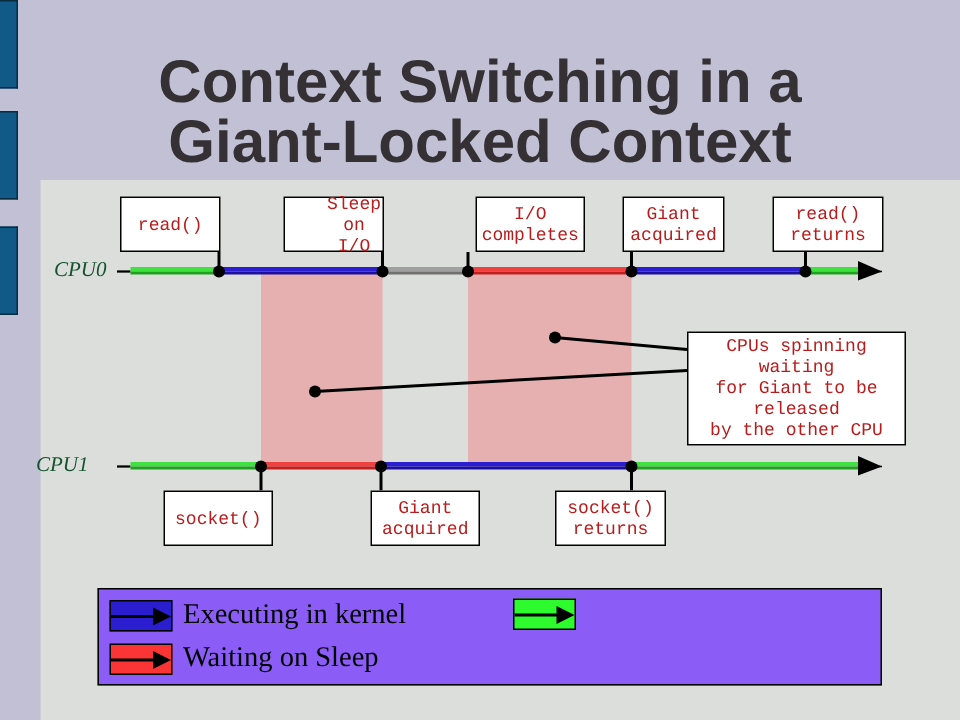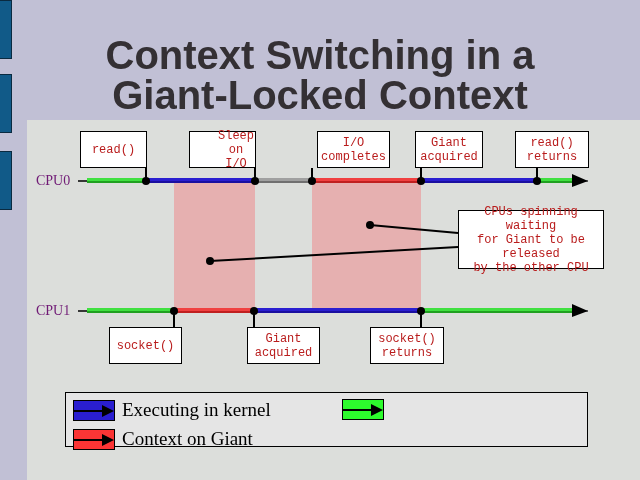--- a/index.html
+++ b/index.html
@@ -2,22 +2,22 @@
 <html><head>
 <meta charset="utf-8">
 <style>
   html, body { margin:0; padding:0; }
   body { width:640px; height:480px; position:relative; overflow:hidden; background:#c1c0d5; font-family:"Liberation Serif", serif; }
   .side-block { position:absolute; left:0; width:11px; background:#115a88; border:1px solid #0a2a40; border-left:none; }
   .title { position:absolute; left:0; right:0; top:35px; text-align:center; font-family:"Liberation Sans", sans-serif; font-weight:bold; font-size:40px; line-height:40px; color:#343034; }
   .panel { position:absolute; left:27px; top:120px; width:613px; height:360px; background:#dcdedb; }
   svg { position:absolute; left:0; top:0; }
   .box { position:absolute; background:#fff; border:1px solid #000; box-sizing:border-box; display:flex; align-items:center; justify-content:center; text-align:center; font-size:12px; line-height:14px; color:#b91c1c; white-space:pre-line;font-family:Liberation Mono, monospace; }
-  .cpu-label { position:absolute; font-size:14px; color:#701a75; }
-  .legend { position:absolute; left:65px; top:392px; width:523px; height:55px; box-sizing:border-box; background:#e5e5e5; border:1px solid #000; }
+  .cpu-label { position:absolute; font-size:14px; color:#14532d;font-style:italic; }
+  .legend { position:absolute; left:65px; top:392px; width:523px; height:65px; box-sizing:border-box; background:#8b5cf6; border:1px solid #000; }
   .leg-item { position:absolute; display:flex; align-items:center; font-size:19px; color:#000; }
   .swatch { width:42px; height:21px; border:1px solid #000; box-sizing:border-box; margin-right:7px; position:relative; }
   .swatch::after { content:""; position:absolute; left:0; right:6px; top:9px; height:2px; background:#000; }
   .swatch::before { content:""; position:absolute; right:0; top:4px; border-left:12px solid #000; border-top:6px solid transparent; border-bottom:6px solid transparent; }
 </style>
 </head>
 <body>
 
 <div class="side-block" style="top:0;height:57px;"></div>
 <div class="side-block" style="top:74px;height:57px;"></div>
@@ -81,47 +81,47 @@
     </g>
   <g id="callout-lines">
       <line x1="210" y1="261" x2="458" y2="247" stroke="#000" stroke-width="2"></line>
       <circle cx="210" cy="261" r="4" fill="#000"></circle>
       <line x1="370" y1="225" x2="458" y2="233" stroke="#000" stroke-width="2"></line>
       <circle cx="370" cy="225" r="4" fill="#000"></circle>
     </g>
 </svg>
 
 <div class="cpu-label" style="left:36px;top:173px;">CPU0</div>
-<div class="cpu-label" style="left:36px;top:303px;">CPU1</div>
+<div class="cpu-label" style="left:24px;top:303px;">CPU1</div>
 
 <div class="box" style="left:80px;top:131px;width:67px;height:37px;">read()</div>
 <div class="box" style="left:189px;top:131px;width:67px;height:37px;padding-left:27px;">Sleep
 on I/O</div>
 <div class="box" style="left:305px;top:131px;width:73px;height:37px;margin-left:12px;">I/O
 completes</div>
 <div class="box" style="left:415px;top:131px;width:68px;height:37px;">Giant
 acquired</div>
 <div class="box" style="left:515px;top:131px;width:74px;height:37px;">read()
 returns</div>
 
 <div class="box" style="left:109px;top:327px;width:73px;height:37px;">socket()</div>
 <div class="box" style="left:247px;top:327px;width:73px;height:37px;">Giant
 acquired</div>
 <div class="box" style="left:370px;top:327px;width:74px;height:37px;">socket()
 returns</div>
 
-<div class="box" style="left:458px;top:210px;width:146px;height:59px;">CPUs spinning waiting
+<div class="box" style="left:458px;top:221px;width:146px;height:76px;">CPUs spinning waiting
 for Giant to be released
 by the other CPU</div>
 
 <div class="legend">
   <div class="leg-item" style="left:7px;top:6px;">
     <div class="swatch" style="background:#2a1ed0;"></div>
     <span>Executing in kernel</span>
   </div>
   <div class="leg-item" style="left:276px;top:6px;">
     <div class="swatch" style="background:#2dfb2d;"></div>
   </div>
   <div class="leg-item" style="left:7px;top:35px;">
     <div class="swatch" style="background:#fb3535;"></div>
-    <span>Context on Giant</span>
+    <span>Waiting on Sleep</span>
   </div>
 </div>
 
 </body></html>

